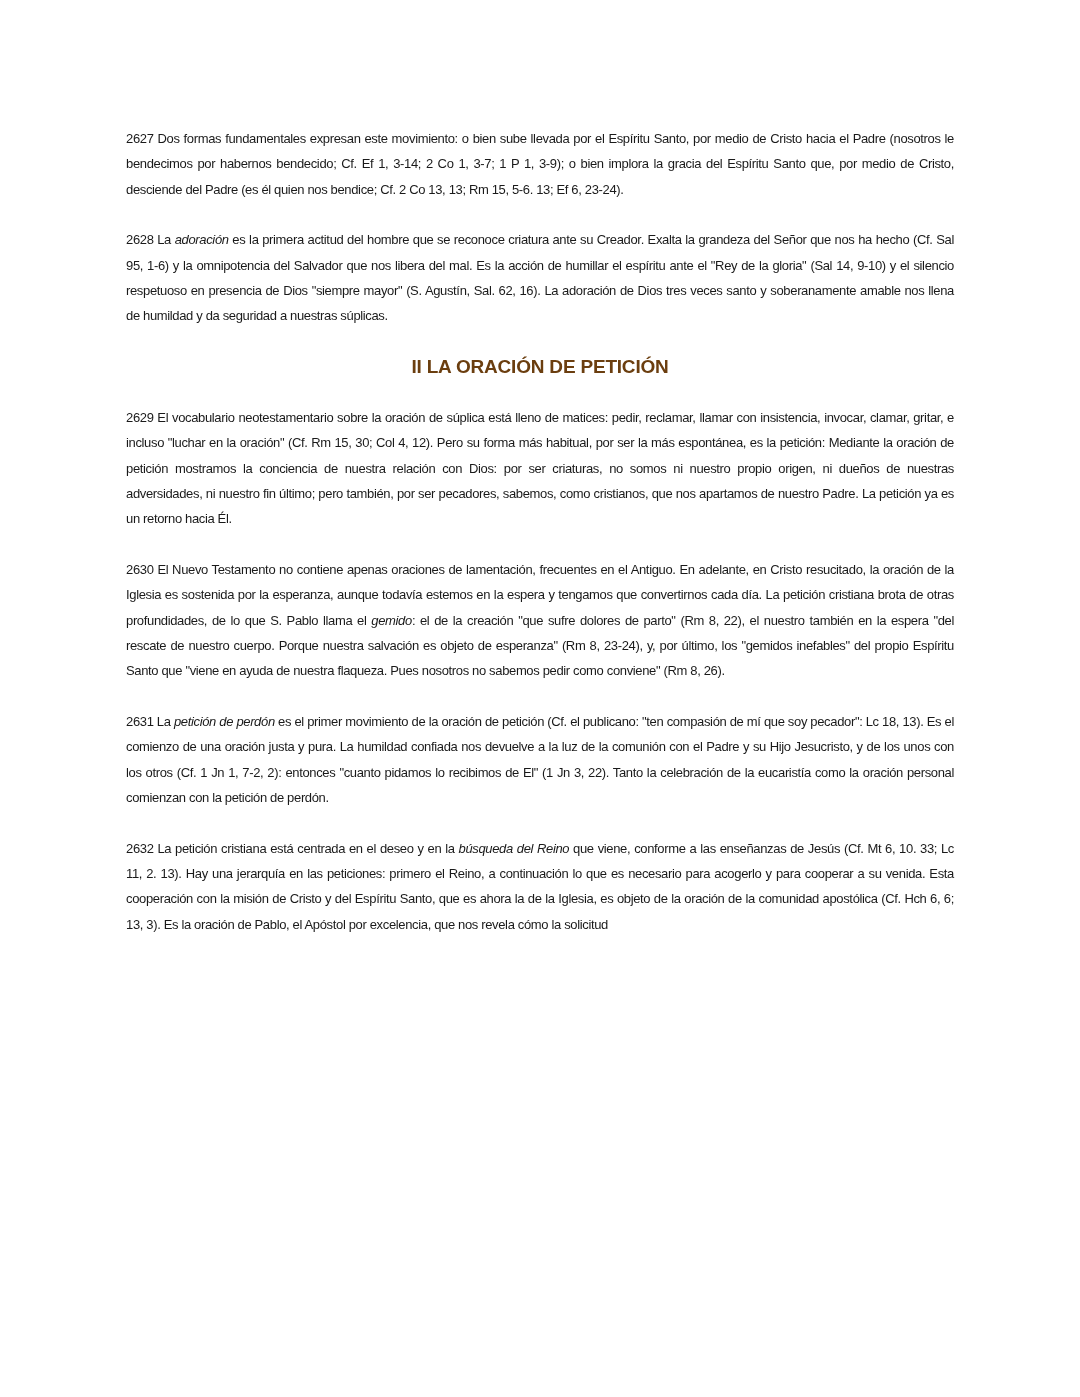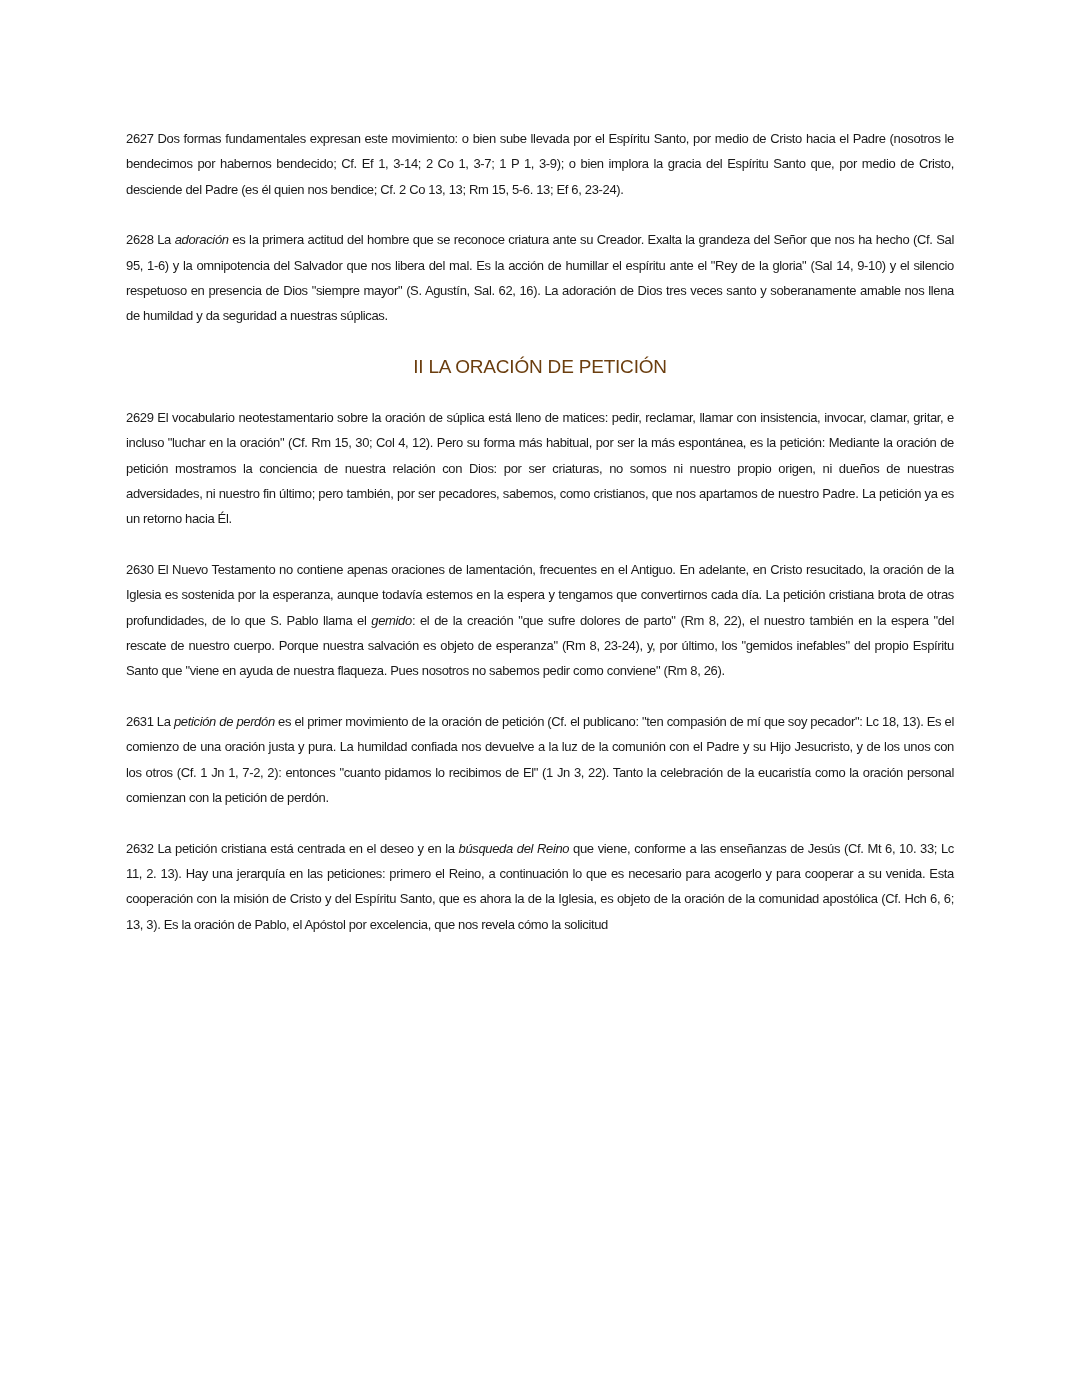--- a/index.html
+++ b/index.html
@@ -25,21 +25,21 @@
       font-size: 13px;
       line-height: 25.3px;
       text-align: justify;
       margin: 0 0 25.5px 0;
       letter-spacing: -0.35px;
       word-spacing: 0px;
     }
     .para em { font-style: italic; }
     .heading {
       text-align: center;
-      font-weight: normal;
+      font-weight: bold;
       font-size: 19px;
       line-height: 26px;
       color: #6b3e0f;
       margin: 0 0 25px 0;
       letter-spacing: -0.2px;
     }
   </style>
 </head>
 <body>
 

